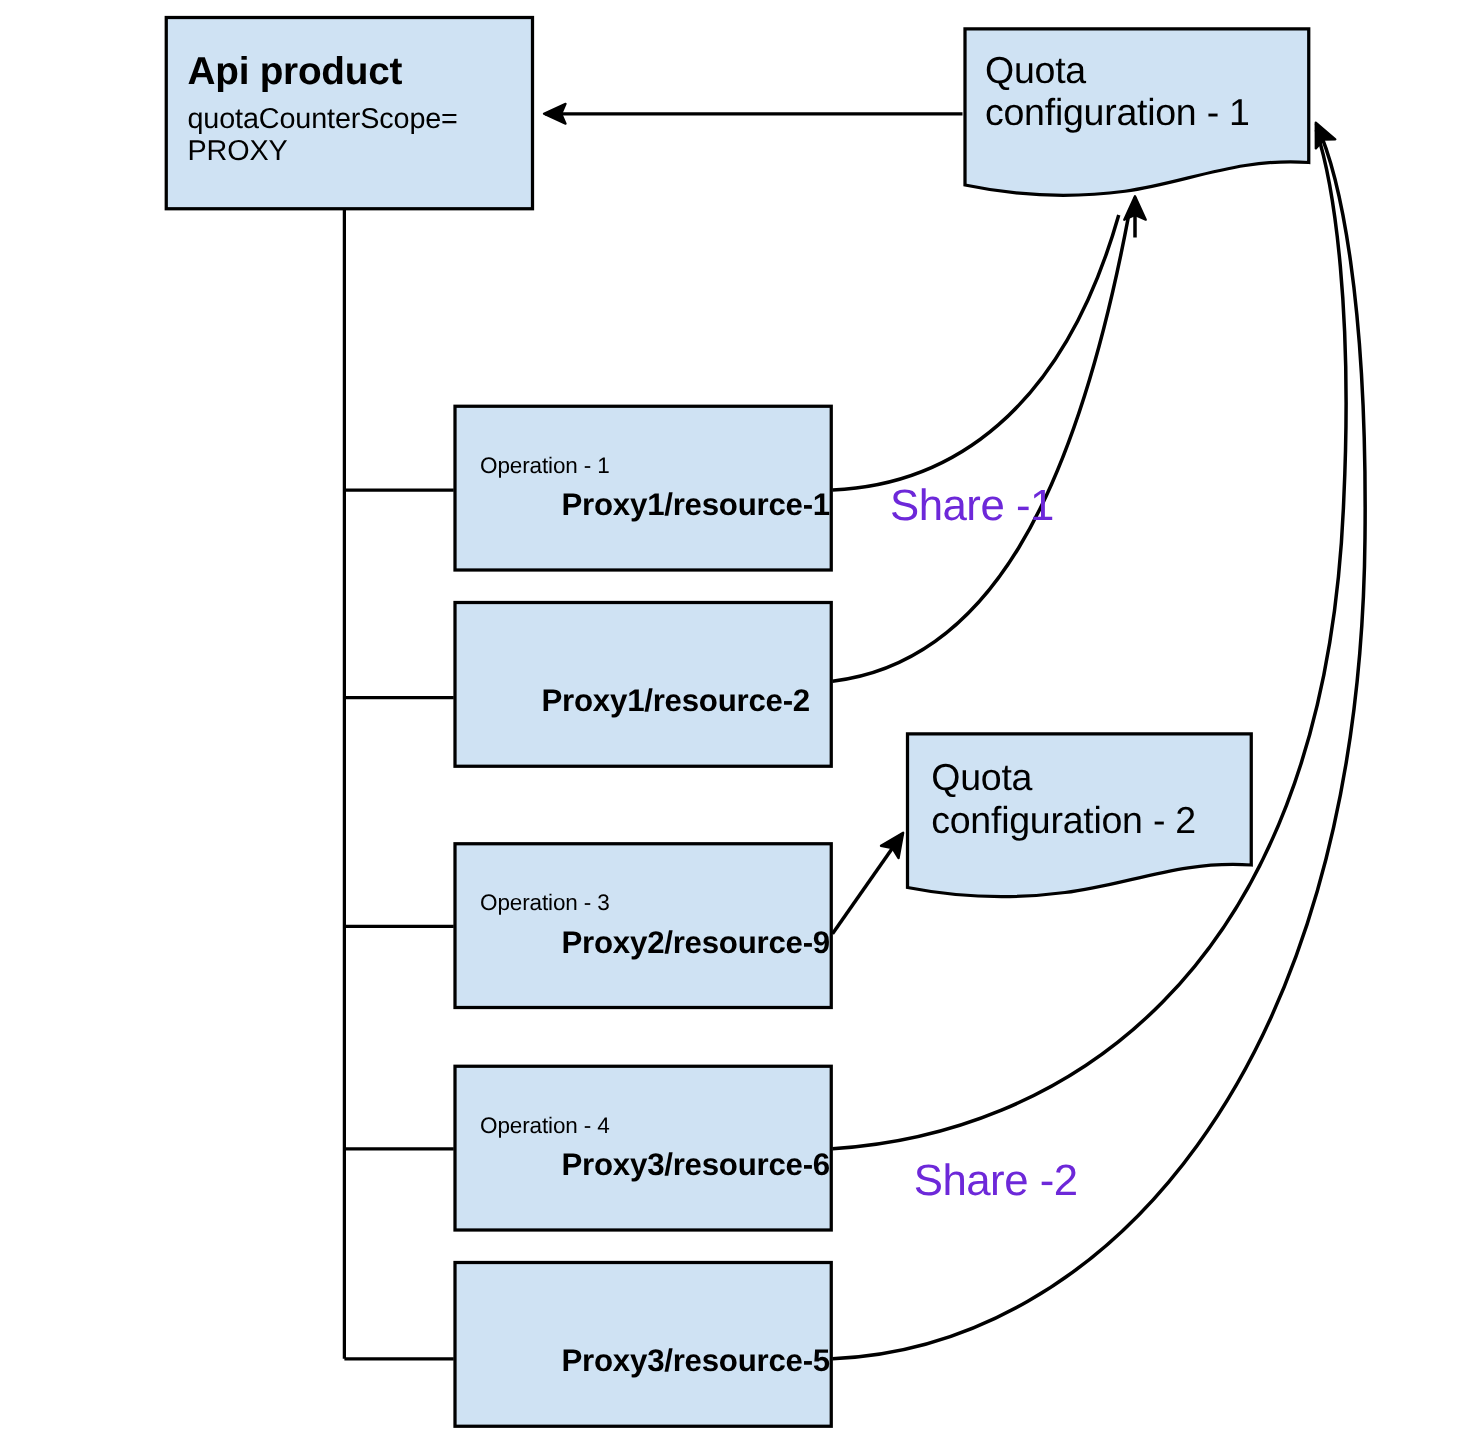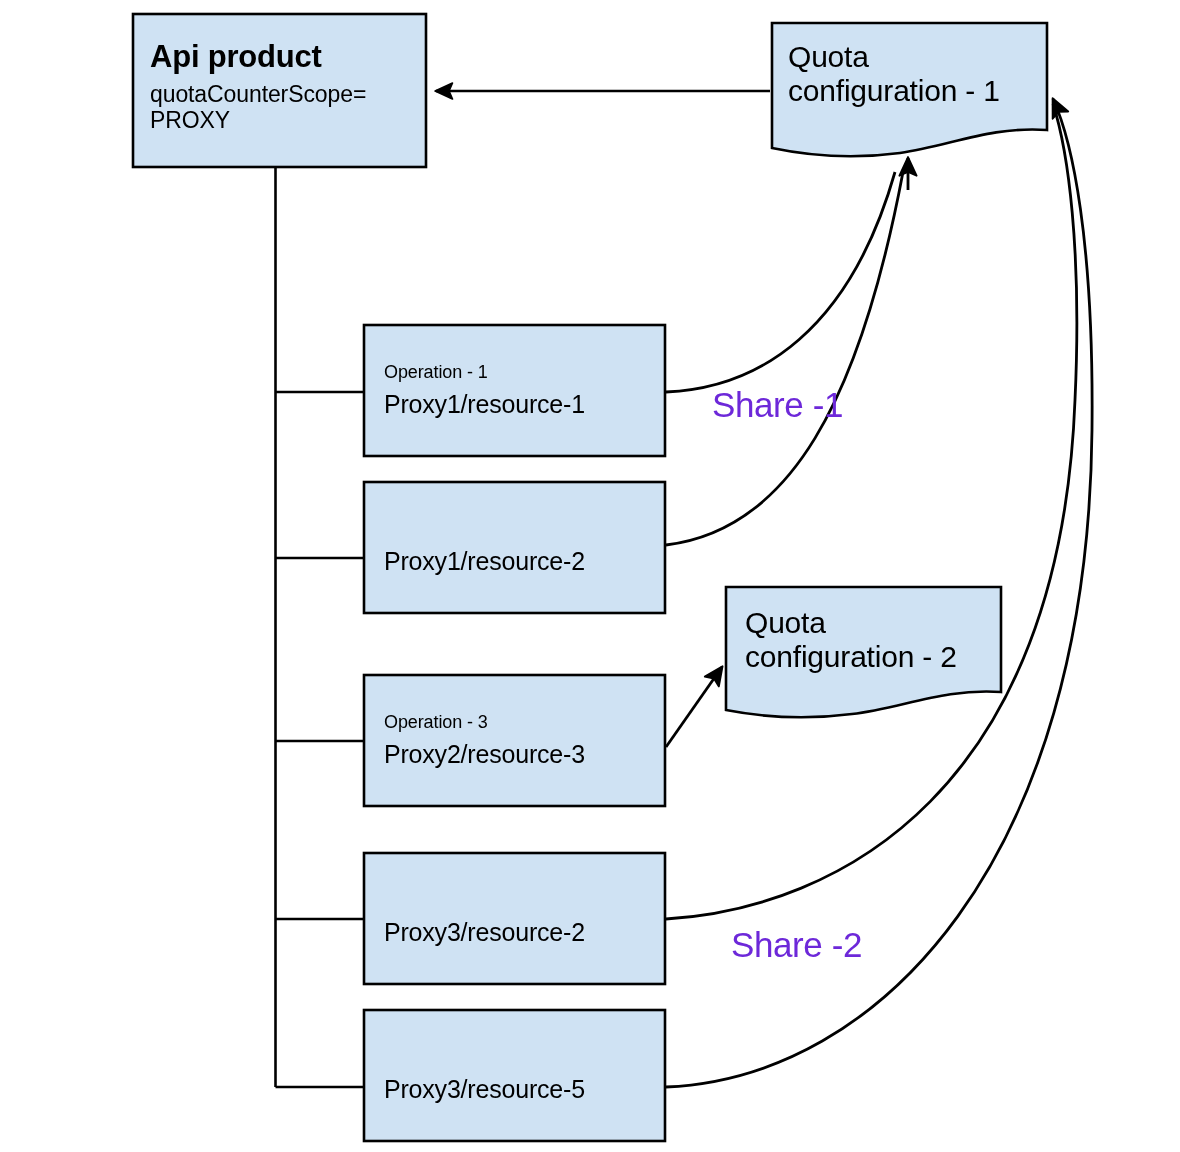--- a/index.html
+++ b/index.html
@@ -59,22 +59,23 @@
     font-weight: normal;
     letter-spacing: -0.1px;
   }
   .lbl-op-title {
     font-size: 18px;
     font-weight: normal;
     letter-spacing: -0.1px;
   }
   .lbl-op-sub {
     font-size: 25px;
-    font-weight: normal;
+    font-weight: bold;
     letter-spacing: -0.2px;
+    text-align: right;
   }
   .lbl-doc {
     font-size: 30px;
     font-weight: normal;
     letter-spacing: -0.2px;
   }
   .edge-label {
     position: absolute;
     color: #6d28d9;
     font-size: 35px;
@@ -146,25 +147,26 @@
 
   <div class="node-label lbl-doc" style="left:788px; top:40px; width:250px;">Quota
 configuration - 1</div>
 
   <div class="node-label lbl-doc" style="left:745px; top:606px; width:250px;">Quota
 configuration - 2</div>
 
   <div class="node-label lbl-op-title" style="left:384px; top:362px; width:280px;">Operation - 1</div>
   <div class="node-label lbl-op-sub" style="left:384px; top:390px; width:280px;">Proxy1/resource-1</div>
 
-  <div class="node-label lbl-op-sub" style="left:384px; top:547px; width:280px;">Proxy1/resource-2</div>
+  <div class="node-label lbl-op-sub" style="left:368px; top:547px; width:280px;">Proxy1/resource-2</div>
 
   <div class="node-label lbl-op-title" style="left:384px; top:712px; width:280px;">Operation - 3</div>
-  <div class="node-label lbl-op-sub" style="left:384px; top:740px; width:280px;">Proxy2/resource-3</div>
+  <div class="node-label lbl-op-sub" style="left:384px; top:740px; width:280px;">Proxy2/resource-9</div>
 
-  <div class="node-label lbl-op-sub" style="left:384px; top:918px; width:280px;">Proxy3/resource-2</div>
+  <div class="node-label lbl-op-title" style="left:384px; top:890px; width:280px;">Operation - 4</div>
+  <div class="node-label lbl-op-sub" style="left:384px; top:918px; width:280px;">Proxy3/resource-6</div>
 
   <div class="node-label lbl-op-sub" style="left:384px; top:1075px; width:280px;">Proxy3/resource-5</div>
 
   <div class="edge-label" style="left:712px; top:385px;">Share -1</div>
   <div class="edge-label" style="left:731px; top:925px;">Share -2</div>
 
 </div>
 
 </body></html>

